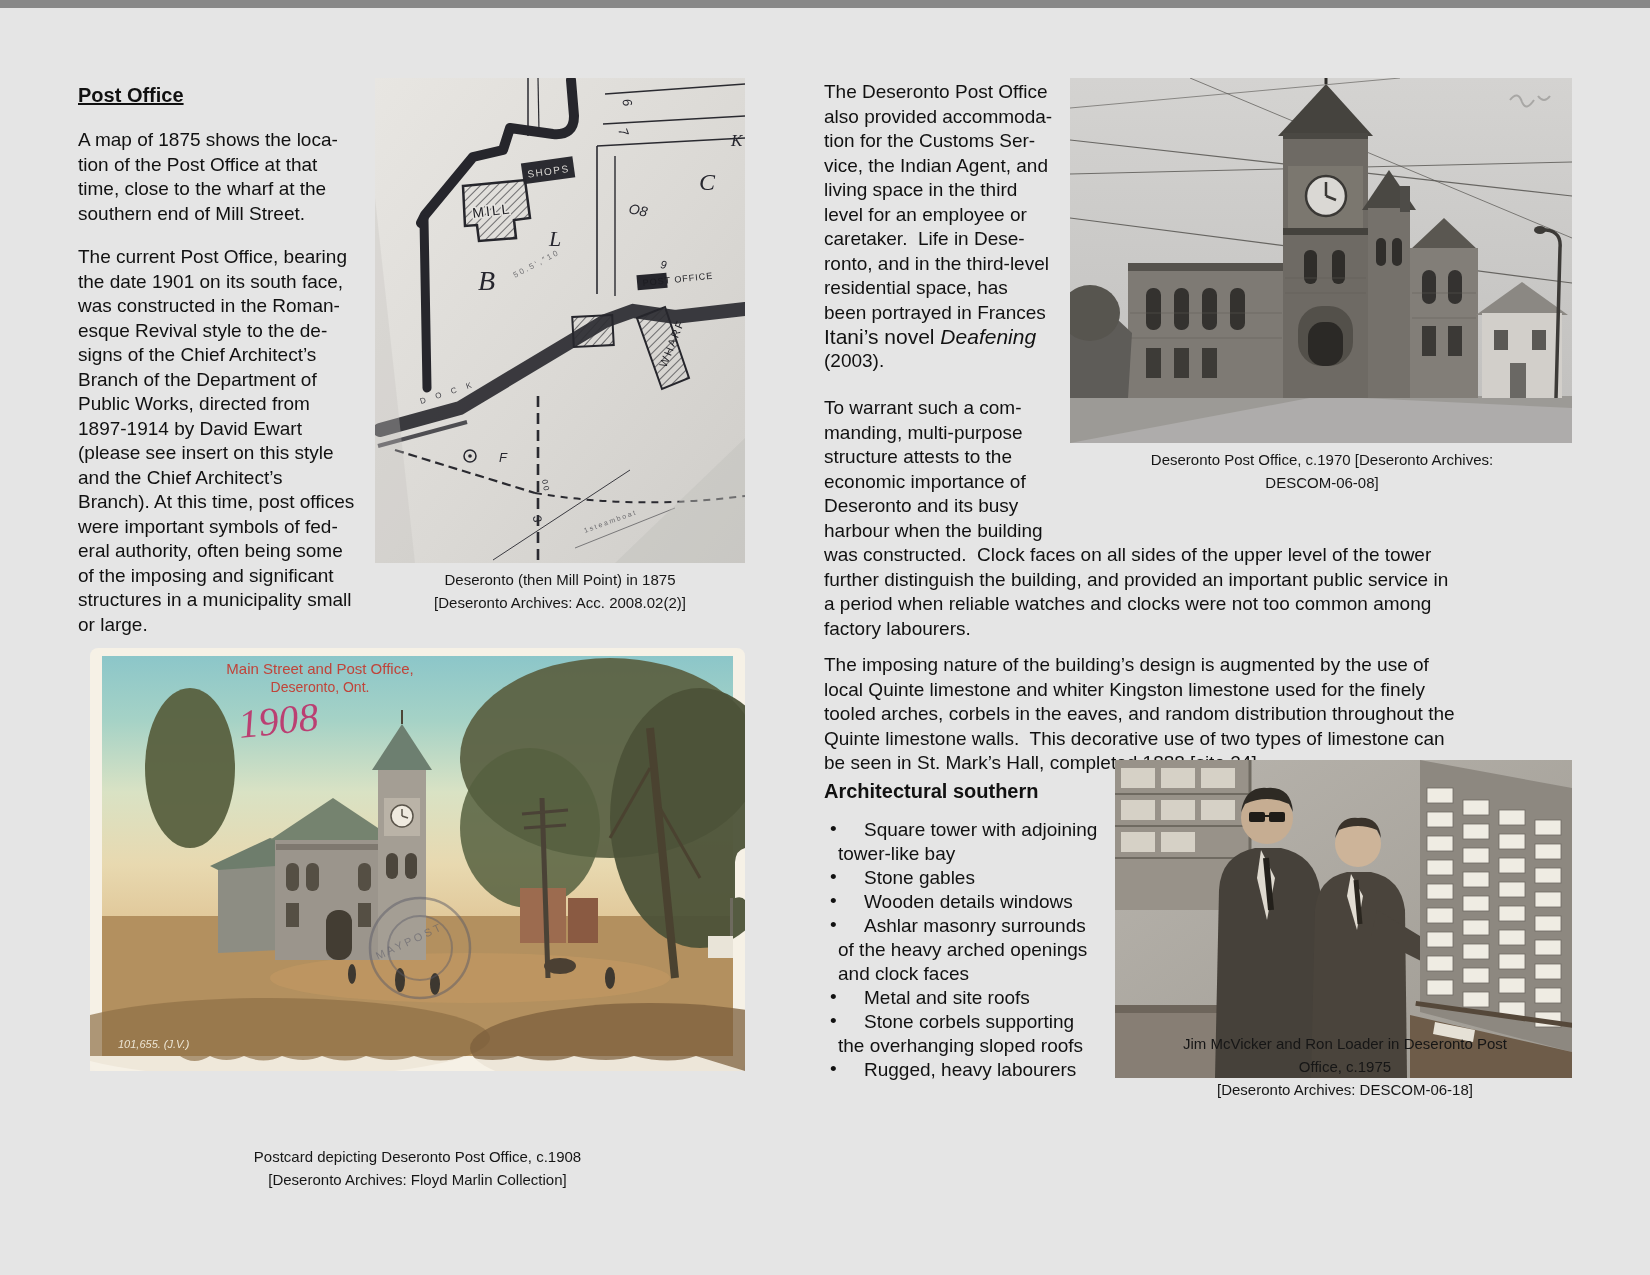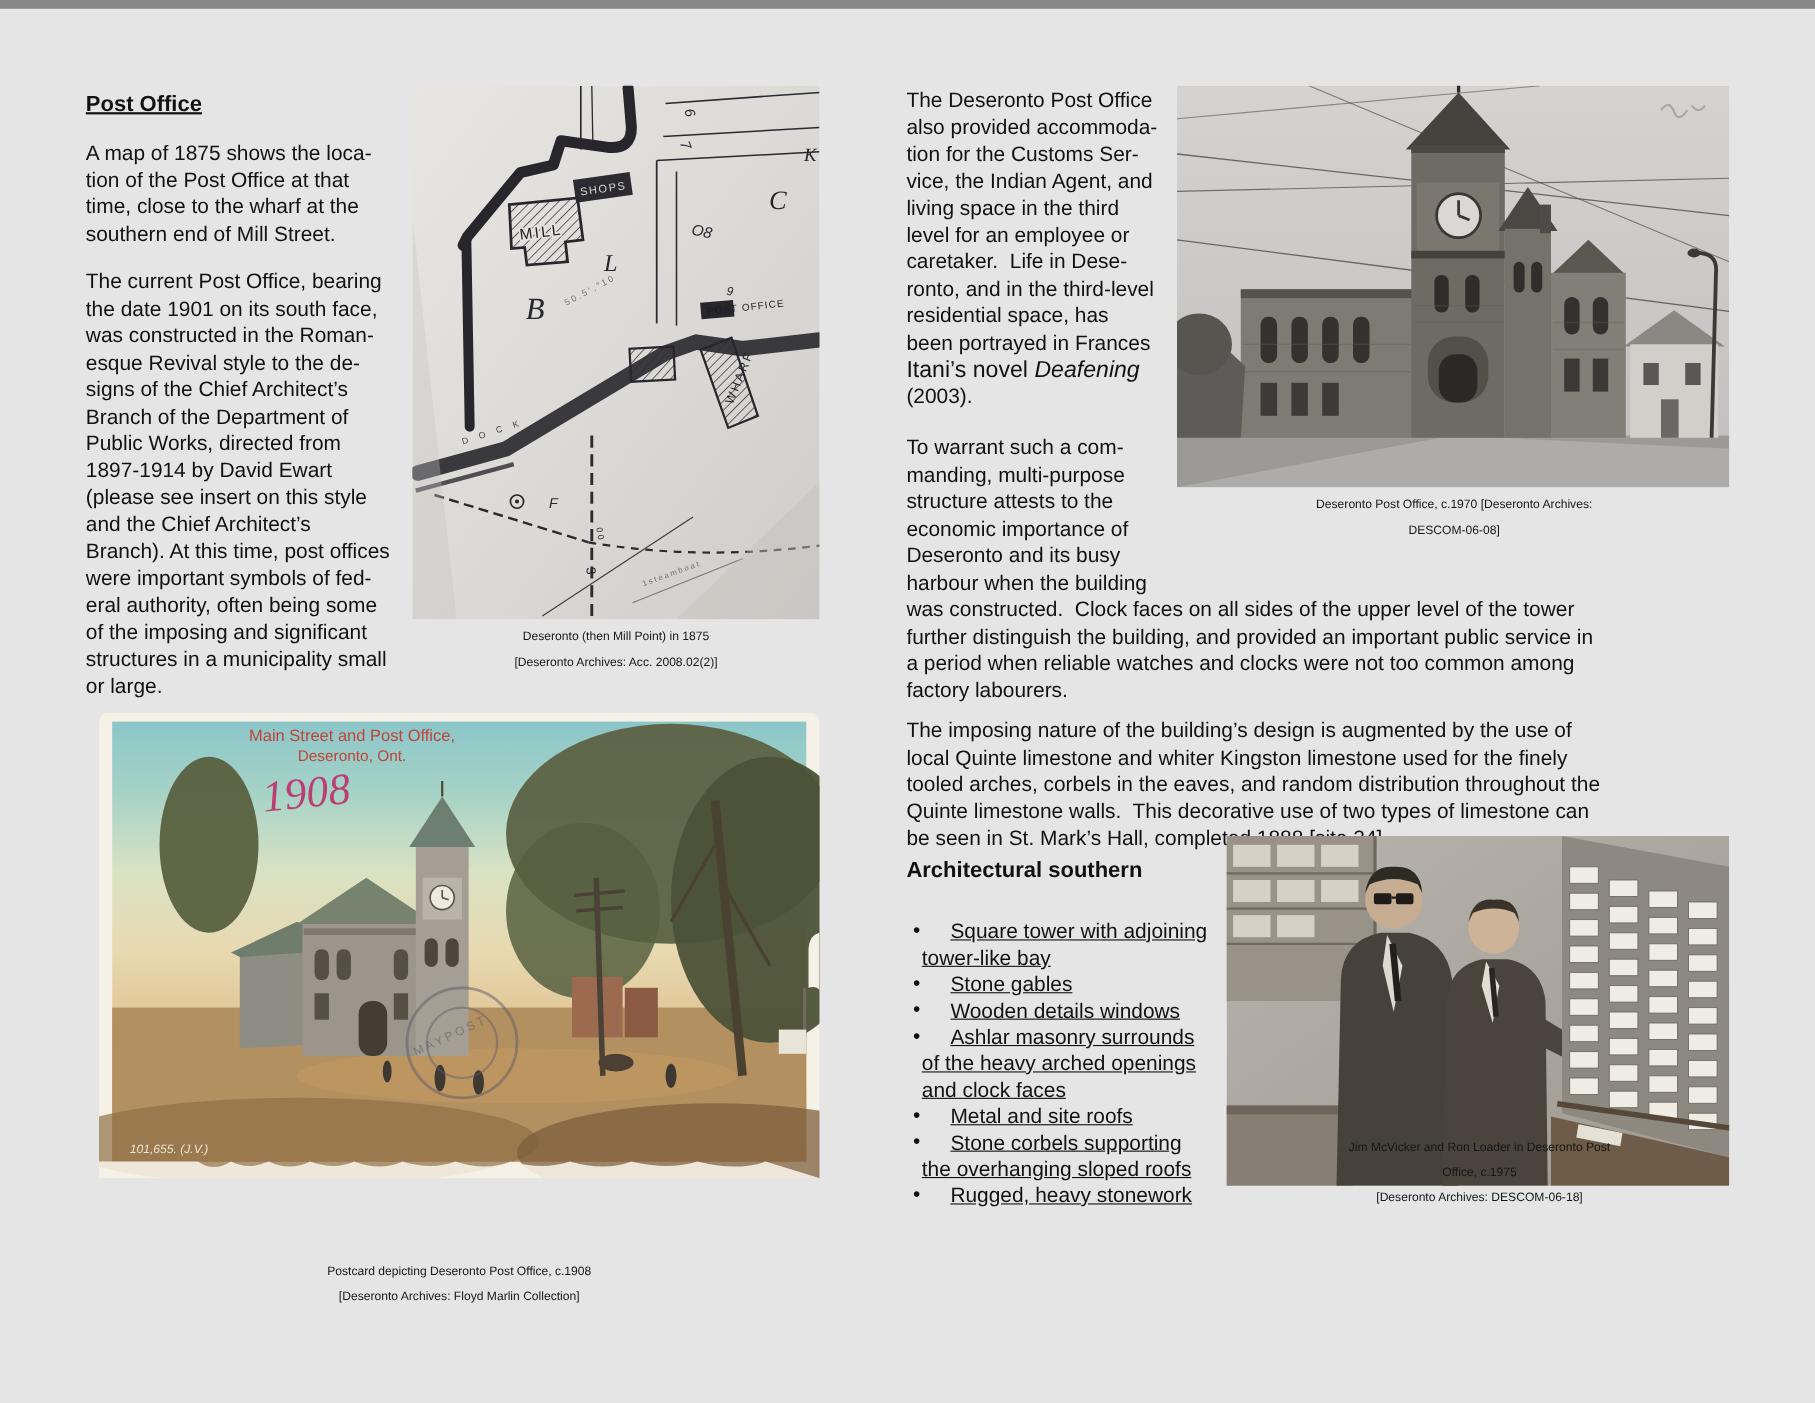--- a/index.html
+++ b/index.html
@@ -5,21 +5,21 @@
   html,body { margin:0; padding:0; background:#888; }
   .page {
     position:relative; width:1650px; height:1275px; background:#e5e5e5;
     font-family:"Liberation Sans", sans-serif; color:#111; overflow:hidden;
     margin:8px auto;
   }
   .abs { position:absolute; }
   .body-txt { font-size:19px; line-height:24.5px; white-space:pre; }
   .heading { font-size:20px; font-weight:bold; text-decoration:underline; }
   .subheading { font-size:20px; font-weight:bold; }
-  .caption { font-size:11px; line-height:23px; text-align:center; color:#161616; white-space:pre; }
+  .caption { font-size:15px; line-height:23px; text-align:center; color:#161616; white-space:pre; }
   .bullets { list-style:none; margin:0; padding:0; font-size:19px; line-height:24px; }
   .bullets li { position:relative; padding-left:14px; }
   .bullets li::before { content:"\2022"; position:absolute; left:6px; top:-1px; font-size:19px; }
   .btxt { display:block; white-space:pre; text-indent:26px; }
   .novel-line { font-size:21px; line-height:24.5px; white-space:pre; }
   .italic { font-style:italic; }
   svg { display:block; }
 </style>
 </head>
 <body>
@@ -204,41 +204,41 @@
   <div class="abs novel-line" style="left:824px; top:317px;"><span>Itani’s novel </span><span class="italic">Deafening</span></div>
   <div class="abs body-txt" style="left:824px; top:341px;">(2003).</div>
 
   <div class="abs body-txt" style="left:824px; top:388px;">To warrant such a com-<br>manding, multi-purpose<br>structure attests to the<br>economic importance of<br>Deseronto and its busy<br>harbour when the building</div>
   <div class="abs body-txt" style="left:824px; top:535px;">was constructed.  Clock faces on all sides of the upper level of the tower<br>further distinguish the building, and provided an important public service in<br>a period when reliable watches and clocks were not too common among<br>factory labourers.</div>
 
   <div class="abs body-txt" style="left:824px; top:645px;">The imposing nature of the building’s design is augmented by the use of<br>local Quinte limestone and whiter Kingston limestone used for the finely<br>tooled arches, corbels in the eaves, and random distribution throughout the<br>Quinte limestone walls.  This decorative use of two types of limestone can<br>be seen in St. Mark’s Hall, completed 1888 [site 24].</div>
 
   <div class="abs subheading" style="left:824px; top:772px;">Architectural southern</div>
 
-  <ul class="bullets abs" style="left:824px; top:828px; width:290px;text-decoration:underline;">
+  <ul class="bullets abs" style="left:824px; top:810px; width:290px;">
     <li>
         <span class="btxt">Square tower with adjoining<br>tower-like bay</span>
       </li>
     <li>
         <span class="btxt">Stone gables</span>
       </li>
     <li>
         <span class="btxt">Wooden details windows</span>
       </li>
     <li>
         <span class="btxt">Ashlar masonry surrounds<br>of the heavy arched openings<br>and clock faces</span>
       </li>
     <li>
         <span class="btxt">Metal and site roofs</span>
       </li>
     <li>
         <span class="btxt">Stone corbels supporting<br>the overhanging sloped roofs</span>
       </li>
     <li>
-        <span class="btxt">Rugged, heavy stonework</span>
+        <span class="btxt">Rugged, heavy labourers</span>
       </li>
   </ul>
 
   <div class="abs" style="left:1070px; top:70px; width:502px; height:365px;">
     <svg width="502" height="365" viewBox="0 0 502 365">
       <defs>
         <linearGradient id="bwSky" x1="0" y1="0" x2="0" y2="1">
           <stop offset="0" stop-color="#d4d3d1"></stop>
           <stop offset="1" stop-color="#c0bfbd"></stop>
         </linearGradient>

